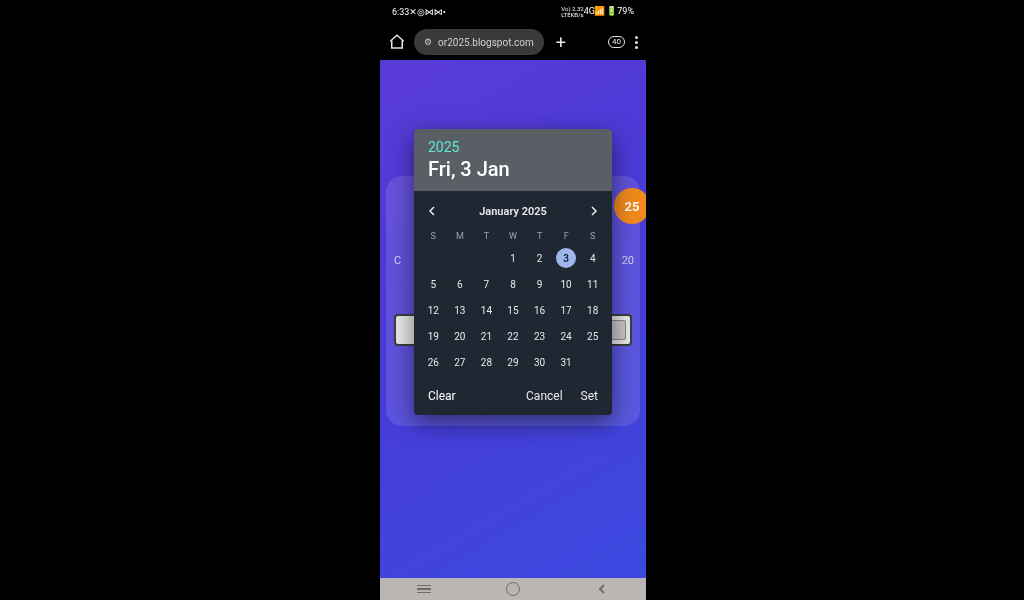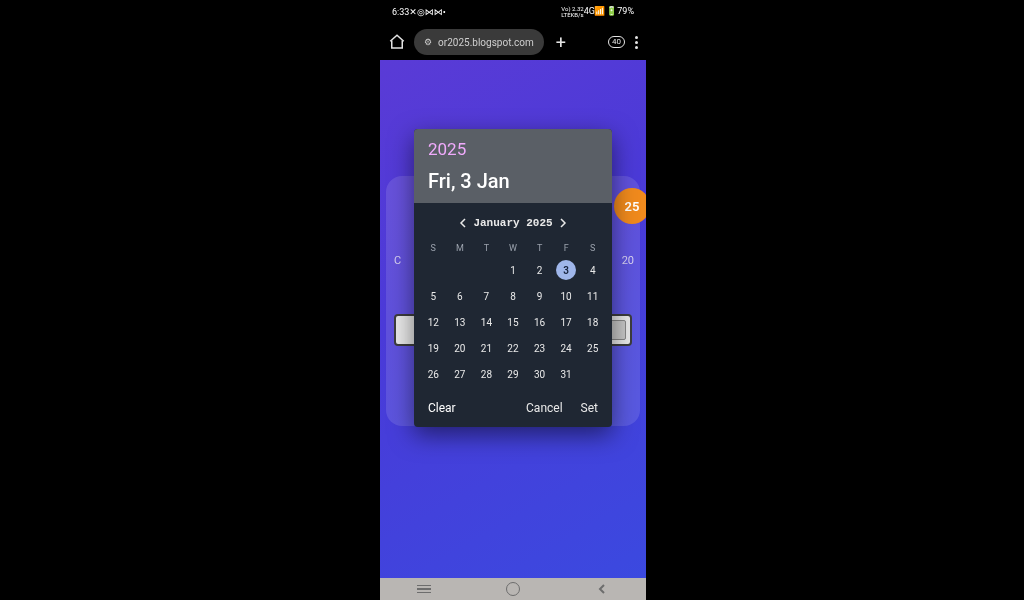--- a/index.html
+++ b/index.html
@@ -25,23 +25,23 @@
   
   .bg-card{position:absolute;left:0;right:0;top:116px;height:250px;margin:0 6px;background:rgba(255,255,255,0.12);border-radius:16px;}
   .bg-badge{position:absolute;right:-4px;top:128px;width:36px;height:36px;background:#f08a1d;border-radius:50%;color:#fff;display:flex;align-items:center;justify-content:center;font-size:13px;font-weight:600;}
   .bg-label{position:absolute;left:14px;top:194px;color:#d8d2f2;font-size:11px;}
   .bg-label2{position:absolute;right:12px;top:194px;color:#d8d2f2;font-size:11px;}
   .bg-select{position:absolute;left:14px;right:14px;top:254px;height:28px;background:#e9e9e9;border:2px solid #3d3d3d;border-radius:4px;}
   .bg-select::after{content:"";position:absolute;right:4px;top:4px;width:18px;height:18px;background:#c8c8c8;border:1px solid #888;border-radius:2px;}
   
   .picker{position:absolute;left:34px;top:69px;width:198px;background:#1f2733;border-radius:4px;box-shadow:0 8px 24px rgba(0,0,0,.5);overflow:hidden;color:#e9e9e9;}
   .picker-head{background:#5a5f66;padding:10px 14px 10px 14px;}
-  .picker-year{font-size:17px;color:#f0abfc;}
-  .picker-date{font-size:20px;font-weight:500;color:#fff;margin-top:10px;}
-  .month-row{display:flex;align-items:center;justify-content:center;padding:10px 8px 6px;font-family:Liberation Mono, monospace;}
+  .picker-year{font-size:14px;color:#5eead4;}
+  .picker-date{font-size:20px;font-weight:500;color:#fff;margin-top:2px;}
+  .month-row{display:flex;align-items:center;justify-content:space-between;padding:10px 8px 6px;}
   .nav{width:20px;height:20px;display:flex;align-items:center;justify-content:center;cursor:pointer;}
   .nav svg{width:10px;height:10px;fill:#e9e9e9;}
   .month-label{font-size:11px;font-weight:600;}
   .dow{display:grid;grid-template-columns:repeat(7,1fr);padding:0 6px;font-size:9px;color:#9aa1ac;}
   .dow div{text-align:center;padding:4px 0;}
   .grid{display:grid;grid-template-columns:repeat(7,1fr);padding:0 6px 4px;font-size:10px;}
   .cell{height:26px;display:flex;align-items:center;justify-content:center;color:#e9e9e9;position:relative;}
   .cell.selected::before{content:"";position:absolute;width:20px;height:20px;background:#9fb6ea;border-radius:50%;}
   .cell.selected span{position:relative;color:#14203a;font-weight:600;}
   .cell span{position:relative;}

